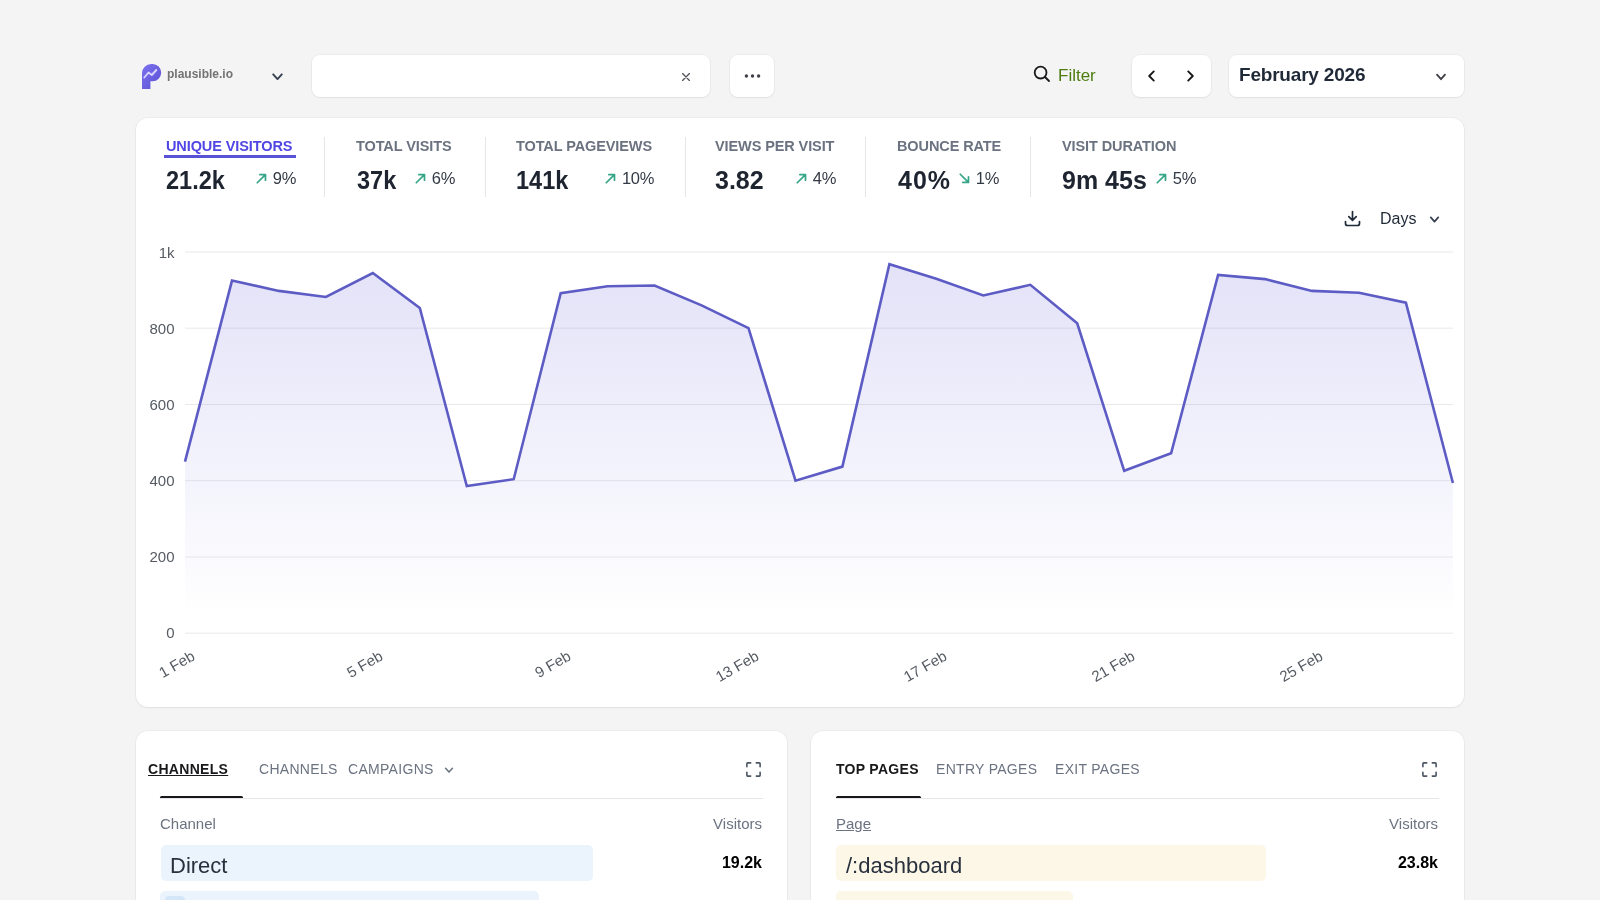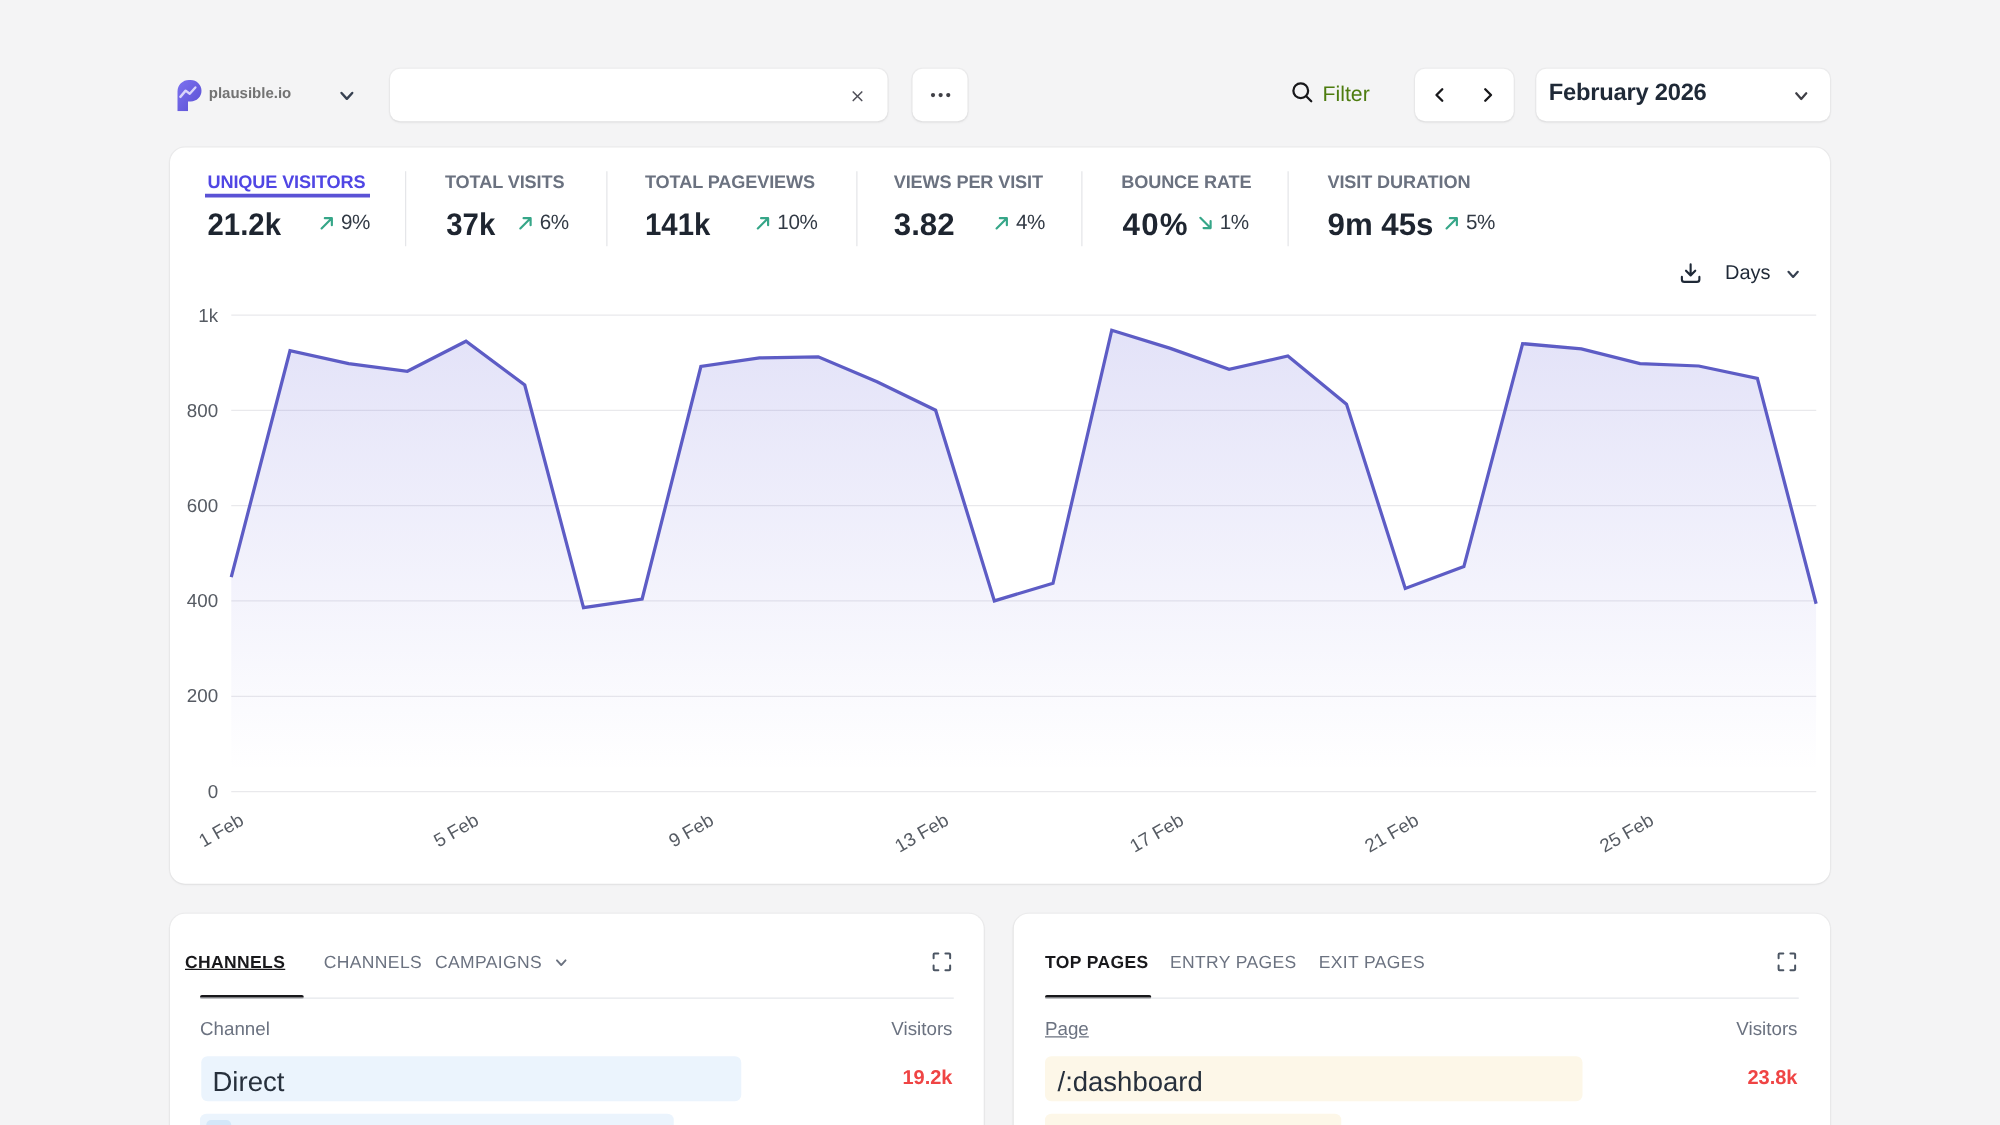--- a/index.html
+++ b/index.html
@@ -12,21 +12,21 @@
   .stat-label { position:absolute; top:139px; font-size:14.5px; font-weight:700; color:#6b7280; letter-spacing:-0.1px; white-space:nowrap; line-height:1; }
   .stat-value { position:absolute; top:168px; font-size:25px; font-weight:700; color:#1e2530; white-space:nowrap; line-height:1; transform:scaleX(0.94); transform-origin:0 0; }
   .delta { position:absolute; top:172px; height:13px; display:flex; align-items:center; line-height:1; }
   .delta span { font-size:16.5px; color:#323a45; margin-left:5px; letter-spacing:-0.3px; }
   .vline { position:absolute; width:1px; background:#e5e6e9; top:137px; height:60px; }
 
   .tab-active { font-size:14px; font-weight:700; color:#18181b; letter-spacing:0.3px; }
   .tab { font-size:14px; font-weight:400; color:#6b7280; letter-spacing:0.3px; }
   .colhead { font-size:15px; color:#6b7280; }
   .rowname { font-size:22px; color:#27303c; }
-  .rowval { font-size:16px; font-weight:700; color:#ef4444; }
+  .rowval { font-size:16px; font-weight:700; color:#000000; }
 </style>
 </head>
 <body>
 
 <div class="abs" style="left:140px; top:64px; width:23px; height:25px;">
   <svg width="23" height="25" viewBox="0 0 23 25">
     <defs>
       <linearGradient id="lg" x1="0" y1="0" x2="1" y2="1">
         <stop offset="0" stop-color="#7c72f0"></stop>
           <stop offset="1" stop-color="#5a4fd2"></stop>

